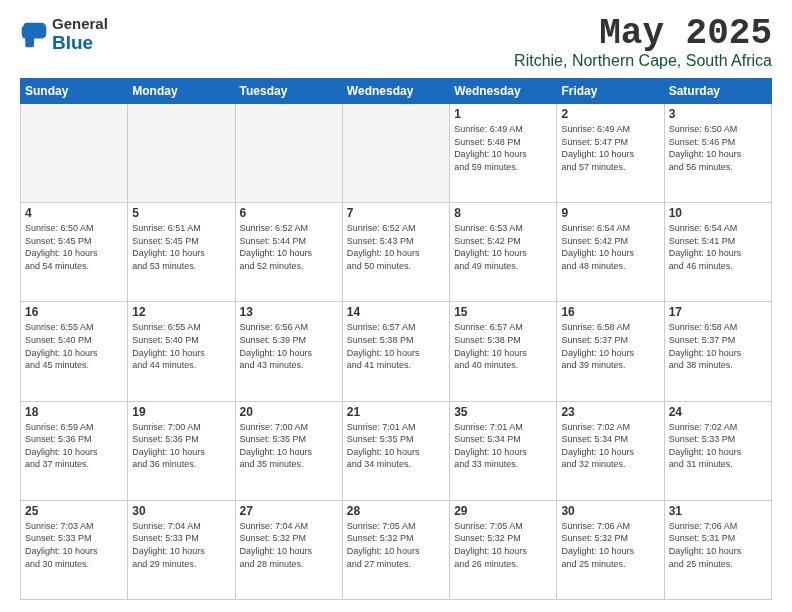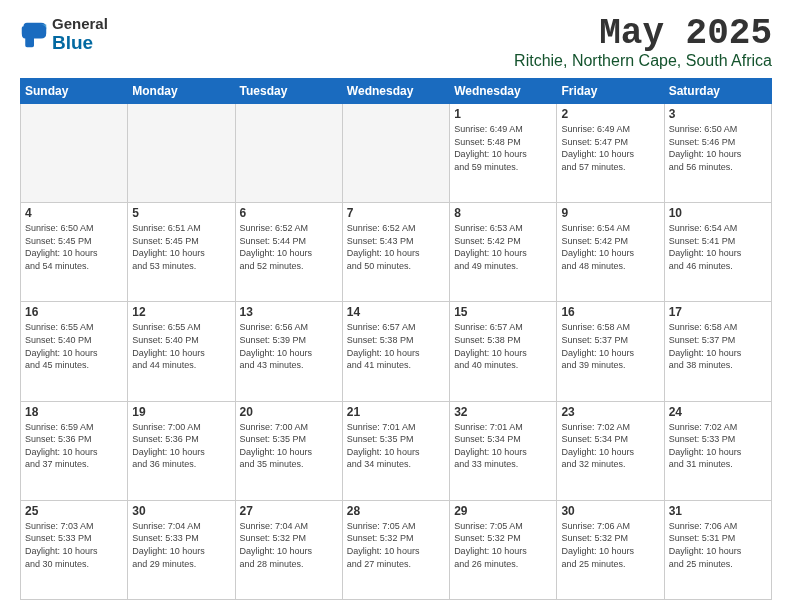--- a/index.html
+++ b/index.html
@@ -225,21 +225,21 @@
           </td>
           <td>
             <span class="day-num">20</span>
             <div class="day-info">Sunrise: 7:00 AM<br>Sunset: 5:35 PM<br>Daylight: 10 hours<br>and 35 minutes.</div>
           </td>
           <td>
             <span class="day-num">21</span>
             <div class="day-info">Sunrise: 7:01 AM<br>Sunset: 5:35 PM<br>Daylight: 10 hours<br>and 34 minutes.</div>
           </td>
           <td>
-            <span class="day-num">32</span>
+            <span class="day-num">35</span>
             <div class="day-info">Sunrise: 7:01 AM<br>Sunset: 5:34 PM<br>Daylight: 10 hours<br>and 33 minutes.</div>
           </td>
           <td>
             <span class="day-num">23</span>
             <div class="day-info">Sunrise: 7:02 AM<br>Sunset: 5:34 PM<br>Daylight: 10 hours<br>and 32 minutes.</div>
           </td>
           <td>
             <span class="day-num">24</span>
             <div class="day-info">Sunrise: 7:02 AM<br>Sunset: 5:33 PM<br>Daylight: 10 hours<br>and 31 minutes.</div>
           </td>

